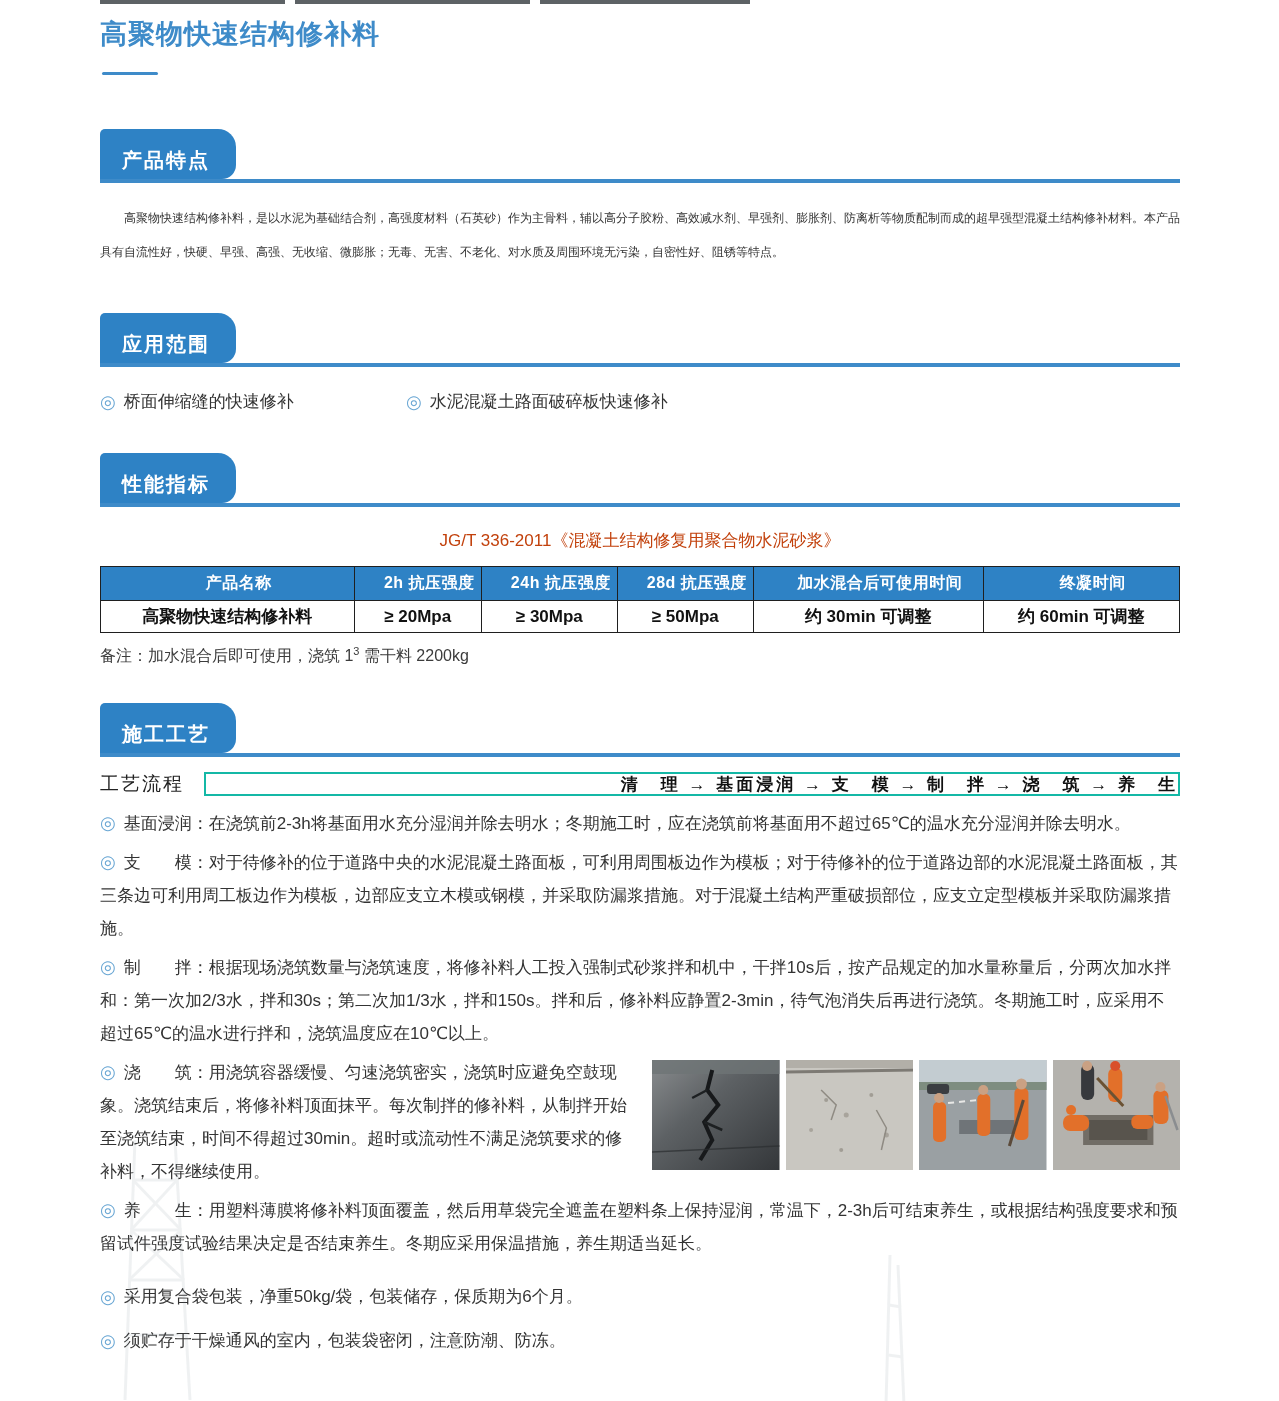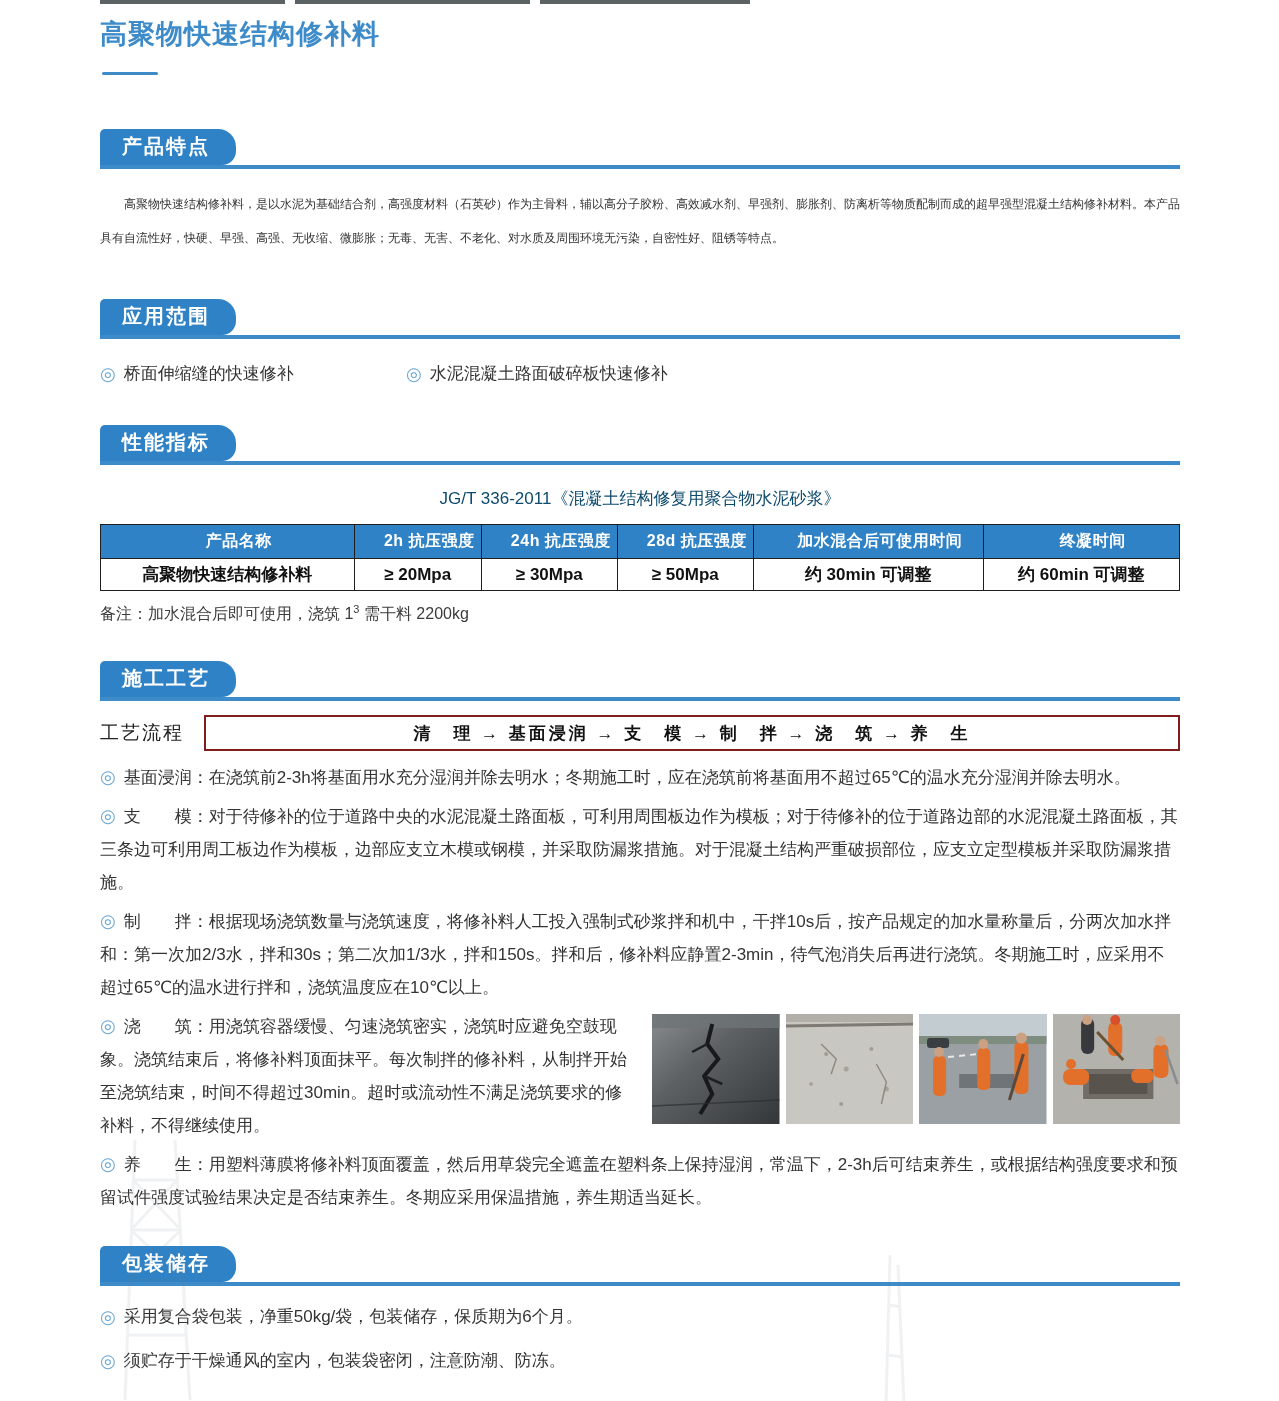--- a/index.html
+++ b/index.html
@@ -19,48 +19,48 @@
   .top-artifact{position:absolute;top:0;left:100px;display:flex;gap:10px;}
   .top-artifact span{display:block;height:4px;background:#41464a;opacity:.85;}
   .top-artifact span:nth-child(1){width:185px;}
   .top-artifact span:nth-child(2){width:235px;}
   .top-artifact span:nth-child(3){width:210px;}
 
   h1.page-title{margin-top:16px;font-size:27px;line-height:36px;font-weight:bold;color:var(--title);letter-spacing:1px;}
   .title-underline{width:56px;height:3px;background:var(--accent-line);margin:20px 0 0 2px;border-radius:2px;}
 
   .section-head{border-bottom:4px solid var(--accent-line);line-height:0;}
-  .badge{display:inline-block;background:var(--accent);color:#fff;font-weight:bold;font-size:20px;line-height:26px;letter-spacing:2px;padding:4px 26px 6px 22px;border-radius:5px 18px 14px 0;}
+  .badge{display:inline-block;background:var(--accent);color:#fff;font-weight:bold;font-size:20px;line-height:26px;letter-spacing:2px;padding:18px 26px 6px 22px;border-radius:5px 18px 14px 0;}
 
   .mt-features{margin-top:54px;}
   .mt-apps{margin-top:44px;font-family:Liberation Serif, serif;}
   .mt-perf{margin-top:36px;}
   .mt-process{margin-top:36px;}
   .mt-storage{margin-top:26px;}
 
   p.lead{margin-top:18px;font-size:12px;line-height:34px;text-indent:2em;color:var(--text);}
 
   .bullet-row{display:flex;align-items:flex-start;font-size:17px;line-height:30px;}
   .bullet{color:var(--bullet);font-size:18px;margin-right:8px;flex:0 0 auto;}
   .apps-row{margin-top:20px;display:flex;}
   .apps-row .app-item{display:flex;}
   .apps-row .app-item:first-child{width:306px;}
 
-  .standard-title{text-align:center;margin-top:22px;font-size:17px;color:#0c4a6e;}
+  .standard-title{text-align:center;margin-top:22px;font-size:17px;color:#c2410c;}
   table.perf{width:100%;border-collapse:collapse;margin-top:14px;table-layout:fixed;}
   table.perf th,table.perf td{border:1.6px solid var(--table-border);text-align:center;padding:0 4px;}
   table.perf th{background:var(--accent);color:#fff;font-size:16px;font-weight:600;height:34px;letter-spacing:.5px;padding-left:27px;}
   table.perf td{height:32px;font-size:17px;font-weight:600;color:#111;}
   .col-name{width:23.5%;}.col-2h{width:11.8%;}.col-24h{width:12.6%;}.col-28d{width:12.6%;}.col-mix{width:21.3%;}.col-set{width:18.2%;}
   .table-note{margin-top:12px;font-size:16px;color:#3c3c3c;}
   .table-note sup{font-size:11px;}
 
   .flow-row{display:flex;align-items:center;margin-top:14px;}
   .flow-label{font-size:19px;color:#222;flex:0 0 auto;letter-spacing:2px;}
-  .flow-box{flex:1;margin-left:20px;border:2px solid #7f1d1d;height:36px;display:flex;align-items:center;justify-content:center;}
+  .flow-box{flex:1;margin-left:20px;border:2px solid #14b8a6;height:24px;display:flex;align-items:center;justify-content:flex-end;}
   .flow-box span{font-size:17px;font-weight:bold;color:#111;letter-spacing:3px;}
 
   .steps{margin-top:10px;font-size:17px;line-height:33px;color:var(--text);}
   .steps p.step{margin:6px 0;}
   .steps .bullet{font-size:18px;}
 
   .photo-strip{float:right;width:528px;height:110px;display:flex;gap:6px;margin:4px 0 8px 16px;}
   .photo-strip svg{flex:1;height:110px;display:block;}
 
   .storage-items{margin-top:16px;}
@@ -221,23 +221,20 @@
         <circle cx="18" cy="50" r="5" fill="#e2702a"></circle>
         <line x1="44" y1="18" x2="70" y2="46" stroke="#6b5233" stroke-width="3"></line>
         <line x1="112" y1="36" x2="124" y2="70" stroke="#8a8d90" stroke-width="2.5"></line>
       </svg>
     </div>
 
     <p class="step"><span class="bullet">◎</span><span>浇　　筑：用浇筑容器缓慢、匀速浇筑密实，浇筑时应避免空鼓现象。浇筑结束后，将修补料顶面抹平。每次制拌的修补料，从制拌开始至浇筑结束，时间不得超过30min。超时或流动性不满足浇筑要求的修补料，不得继续使用。</span></p>
     <p class="step"><span class="bullet">◎</span><span>养　　生：用塑料薄膜将修补料顶面覆盖，然后用草袋完全遮盖在塑料条上保持湿润，常温下，2-3h后可结束养生，或根据结构强度要求和预留试件强度试验结果决定是否结束养生。冬期应采用保温措施，养生期适当延长。</span></p>
   </div>
 
-  <div class="section-head mt-storage">
-    <span class="badge">包装储存</span>
-  </div>
   <div class="storage-items">
     <div class="bullet-row">
       <span class="bullet">◎</span>
       <span>采用复合袋包装，净重50kg/袋，包装储存，保质期为6个月。</span>
     </div>
     <div class="bullet-row">
       <span class="bullet">◎</span>
       <span>须贮存于干燥通风的室内，包装袋密闭，注意防潮、防冻。</span>
     </div>
   </div>

